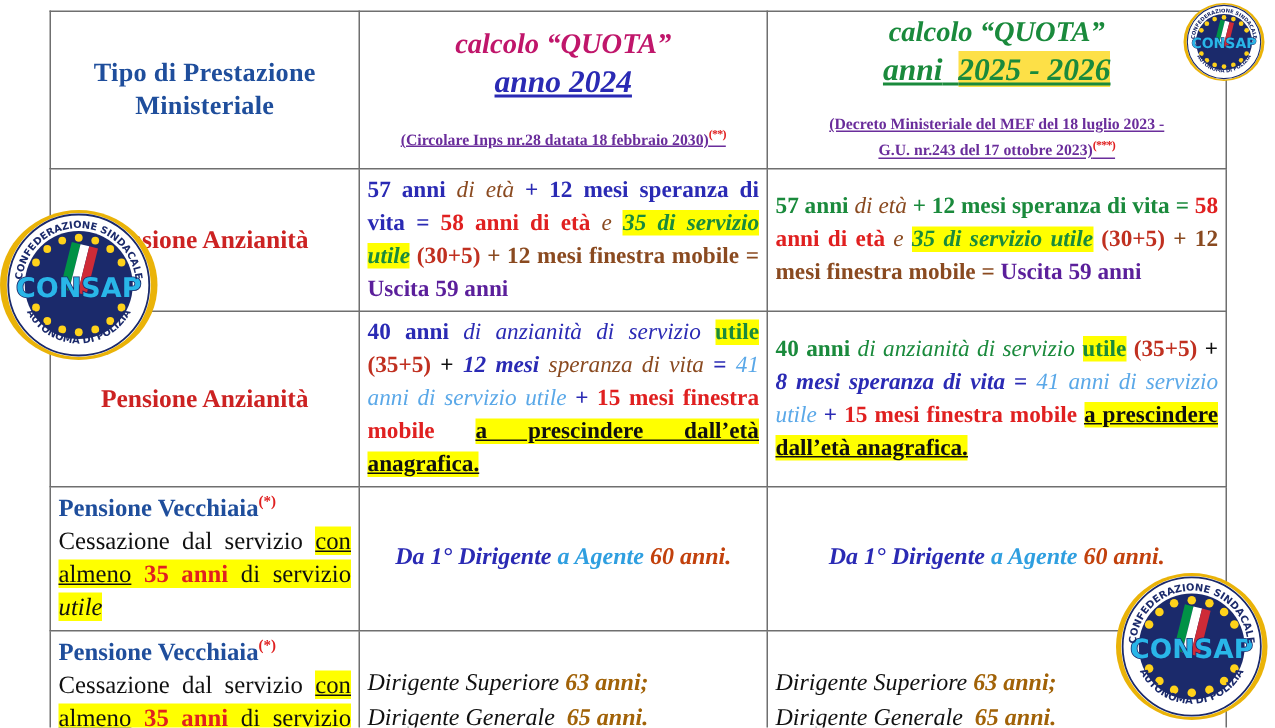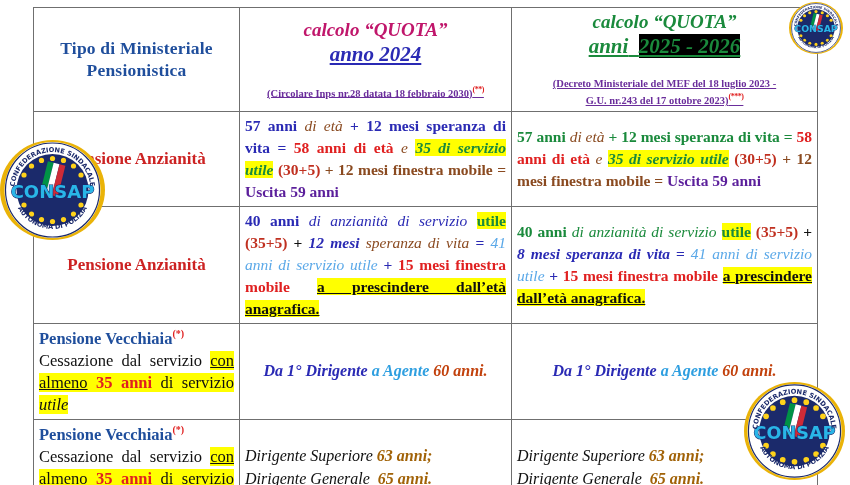--- a/index.html
+++ b/index.html
@@ -58,21 +58,21 @@
   .hdr-calc .l2 {
     display: inline-block;
     font-style: italic;
     font-weight: bold;
     font-size: 21px;
     text-decoration: underline;
     margin: 1px 0 17px 0;
   }
   .hdr-calc .l2.blue { color: #2a2ab4; }
   .hdr-calc .l2.green { color: #1a8a3c; }
-  .hdr-calc .l2 .hl { background: #000000; }
+  .hdr-calc .l2 .hl { background: #fde047; }
   .hdr-calc .fine {
     display: block;
     color: #6a2d9b;
     font-weight: bold;
     font-size: 10.5px;
     text-decoration: underline;
     line-height: 1.45;
   }
   .hdr-calc .fine .sup {
     color: #e02020;
@@ -172,21 +172,21 @@
 <table id="pension-table">
   <colgroup>
     <col class="c1">
       <col class="c2">
       <col class="c3">
   </colgroup>
   <tbody>
 
   <tr style="height:92px">
     <td class="hdr-type">
-      <span>Tipo di Ministeriale Pensionistica</span>
+      <span>Tipo di Prestazione Ministeriale</span>
     </td>
     <td class="hdr-calc">
       <span class="l1">calcolo “QUOTA”</span>
       <span class="l2 blue">anno 2024</span>
       <span class="fine"><span>(Circolare Inps nr.28 datata 18 febbraio 2030)</span><span class="sup">(**)</span></span>
     </td>
     <td class="hdr-calc">
       <span class="l1" style="color:#1a8a3c">calcolo “QUOTA”</span>
       <span class="l2 green"><span>anni</span>&nbsp; <span class="hl">2025 - 2026</span></span>
       <span class="fine">(Decreto Ministeriale del  MEF del 18 luglio 2023 -</span>

